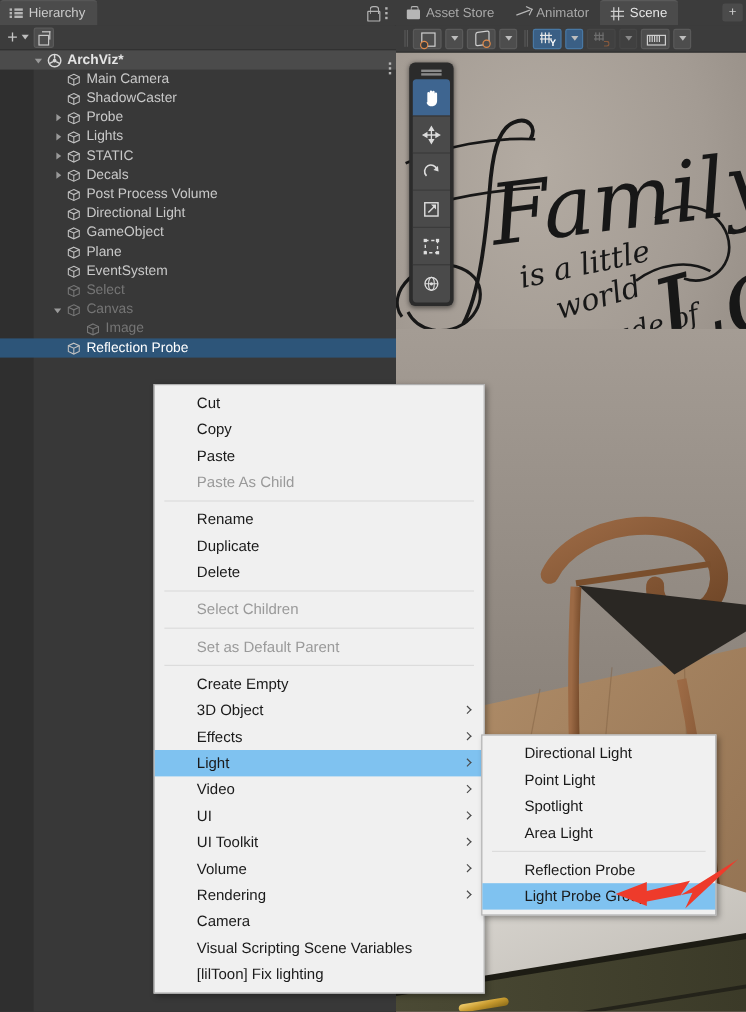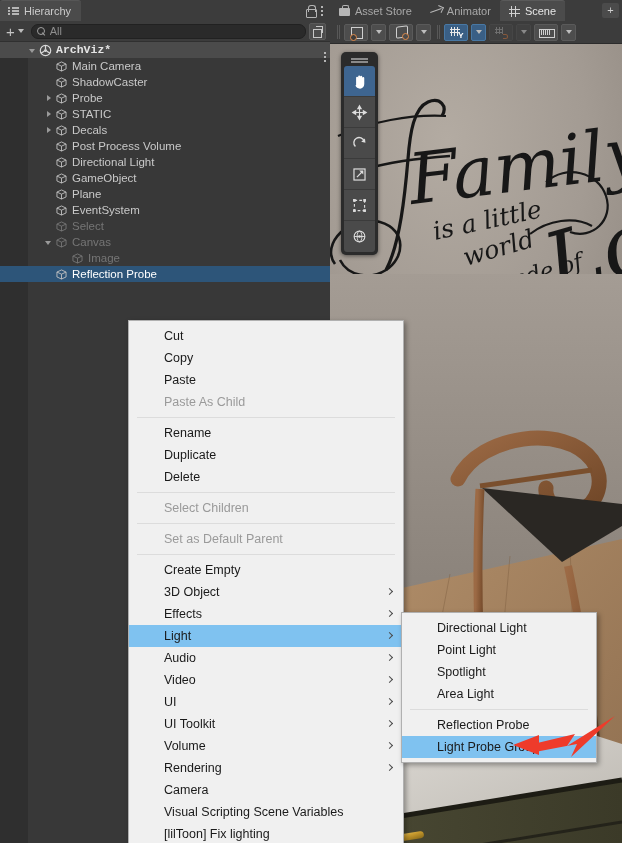--- a/index.html
+++ b/index.html
@@ -77,21 +77,21 @@
   .arrow-oob{ width:9px;height:9px; position:relative;}
   .arrow-oob::before{content:"";position:absolute;left:0;top:2px;width:7px;height:7px;border:1.2px solid #c8c8c8;}
   .arrow-oob::after{content:"";position:absolute;left:3px;top:-1px;width:6px;height:6px;border:1.2px solid #c8c8c8;border-left:none;border-bottom:none;}
 
   .h-list{ position:absolute; left:0; top:42px; width:330px; bottom:0; background:#383838; }
   .h-gutter{ position:absolute; left:0; top:0; width:28px; bottom:0; background:#2f2f2f;}
   .hrow{
     position:relative; height:16px; display:flex; align-items:center; font-size:11.5px;
     color:#c9c9c9; white-space:nowrap;
   }
-  .hrow.rootrow{ background:#4b4b4b; color:#e4e4e4; font-weight:bold;font-family:Liberation Mono, monospace;}
+  .hrow.rootrow{ background:#4b4b4b; color:#e4e4e4; font-weight:bold;}
   .hrow.selected{ background:#2d5579; color:#ffffff;}
   .hrow.dim{ color:#757575;}
   .hrow.dim .cubeico{ opacity:.45;}
   .twisty{
     width:11px; height:11px; position:relative; flex:none;
   }
   .twisty.closed::before{
     content:""; position:absolute; left:3px; top:2px;
     border-left:4.5px solid #9a9a9a; border-top:3.5px solid transparent; border-bottom:3.5px solid transparent;
   }
@@ -231,24 +231,20 @@
         <span class="lock"></span>
         <span class="kebab"></span>
       </div>
     </div>
 
     <div class="h-toolbar">
       <div class="plusbtn">
         <span class="plusglyph">+</span>
         <span class="caret-d"></span>
       </div>
-      <div class="searchwrap">
-        <span class="mag"></span>
-        <input type="text" placeholder="All" style="">
-      </div>
       <div class="expandbtn">
         <span class="arrow-oob"></span>
       </div>
     </div>
 
     <div class="h-list">
       <div class="h-gutter"></div>
       <div id="rows">
           <div class="hrow rootrow">
             <span style="display: inline-block; flex: 0 0 auto; width: 28px;"></span>
@@ -291,20 +287,32 @@
             <span style="display: inline-block; flex: 0 0 auto; width: 44px;"></span>
             <span class="twisty closed"></span>
             <span style="display: flex; align-items: center; flex: 0 0 auto;">
               <svg class="cubeico" viewBox="0 0 16 16">
                 <path d="M8 2.4 L13.6 5 L13.6 11 L8 13.6 L2.4 11 L2.4 5 Z" fill="none" stroke="#c2c2c2" stroke-width="1.1"></path>
                 <path d="M2.4 5 L8 7.6 L13.6 5" fill="none" stroke="#c2c2c2" stroke-width="1.1"></path>
                 <path d="M8 7.6 L8 13.6" fill="none" stroke="#c2c2c2" stroke-width="1.1"></path>
               </svg>
             </span>
             <span class="hlabel">Probe</span>
+          </div>
+          <div class="hrow">
+            <span style="display: inline-block; flex: 0 0 auto; width: 44px;"></span>
+            <span class="twisty closed"></span>
+            <span style="display: flex; align-items: center; flex: 0 0 auto;">
+              <svg class="cubeico" viewBox="0 0 16 16">
+                <path d="M8 2.4 L13.6 5 L13.6 11 L8 13.6 L2.4 11 L2.4 5 Z" fill="none" stroke="#c2c2c2" stroke-width="1.1"></path>
+                <path d="M2.4 5 L8 7.6 L13.6 5" fill="none" stroke="#c2c2c2" stroke-width="1.1"></path>
+                <path d="M8 7.6 L8 13.6" fill="none" stroke="#c2c2c2" stroke-width="1.1"></path>
+              </svg>
+            </span>
+            <span class="hlabel">Lights</span>
           </div>
           <div class="hrow">
             <span style="display: inline-block; flex: 0 0 auto; width: 44px;"></span>
             <span class="twisty closed"></span>
             <span style="display: flex; align-items: center; flex: 0 0 auto;">
               <svg class="cubeico" viewBox="0 0 16 16">
                 <path d="M8 2.4 L13.6 5 L13.6 11 L8 13.6 L2.4 11 L2.4 5 Z" fill="none" stroke="#c2c2c2" stroke-width="1.1"></path>
                 <path d="M2.4 5 L8 7.6 L13.6 5" fill="none" stroke="#c2c2c2" stroke-width="1.1"></path>
                 <path d="M8 7.6 L8 13.6" fill="none" stroke="#c2c2c2" stroke-width="1.1"></path>
               </svg>
@@ -676,24 +684,20 @@
       </div>
       <div class="mi">
         <span>Effects</span>
         <span class="arr"></span>
       </div>
       <div class="mi hl">
         <span>Light</span>
         <span class="arr"></span>
       </div>
       <div class="mi">
-        <span>Audio</span>
-        <span class="arr"></span>
-      </div>
-      <div class="mi">
         <span>Video</span>
         <span class="arr"></span>
       </div>
       <div class="mi">
         <span>UI</span>
         <span class="arr"></span>
       </div>
       <div class="mi">
         <span>UI Toolkit</span>
         <span class="arr"></span>

